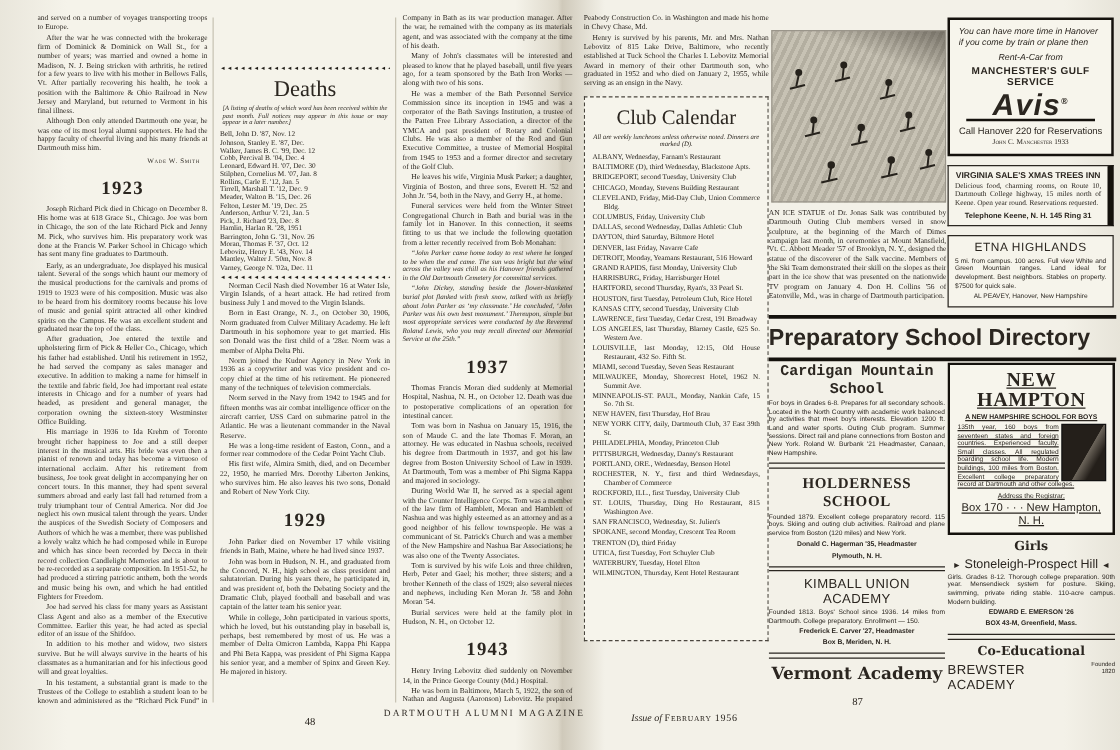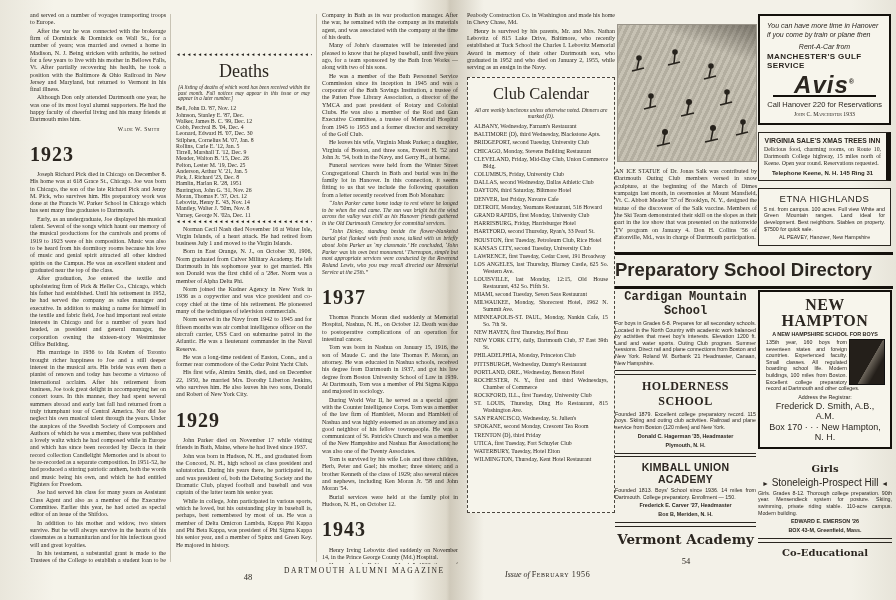--- a/index.html
+++ b/index.html
@@ -6,21 +6,21 @@
   body{width:896px;height:600px;background:#cfcabd;font-family:"Liberation Serif",serif;color:#2b2620;}
   .spread{position:relative;width:896px;height:600px;overflow:hidden;
     background:linear-gradient(90deg,#e9e6db 0%,#f5f3ea 6%,#f5f3ea 46%,#ddd8ca 49.8%,#cfc9ba 50.2%,#f3f1e8 54%,#f3f1e8 95%,#e7e4d9 100%);}
   .colrule{position:absolute;top:14px;height:548px;width:1px;background:#c8c3b4;}
   
   .lp-cols{position:absolute;left:30px;top:12px;width:428px;display:flex;gap:10px;}
   .col{width:136px;height:552px;overflow:hidden;font-size:6px;line-height:1.22;text-align:justify;}
   .col p{margin:0 0 1px 0;text-indent:7px;}
   .paras.cont > p:first-child{text-indent:0;}
   .sig{text-align:right;font-size:5.6px;font-variant:small-caps;letter-spacing:.5px;margin:2px 6px 0 0;}
-  .year{font-size:20px;font-weight:600;letter-spacing:1px;margin:9px 0 5px;text-indent:0;}
+  .year{text-align:center;font-size:15px;font-weight:600;letter-spacing:1px;margin:9px 0 5px;text-indent:0;}
   .ornament{font-size:4.6px;letter-spacing:.8px;white-space:nowrap;overflow:hidden;text-align:center;color:#1d1a15;margin:1px 0;}
   .deaths-title{text-align:center;font-size:18px;font-weight:500;margin:3px 0 2px;}
   .deaths-note{font-size:5.2px;font-style:italic;line-height:1.15;margin:0 2px 3px;}
   .deaths-list div{font-size:5.8px;line-height:1.08;}
   .quote p{font-style:italic;font-size:5.6px;}
   
   .col4{position:absolute;left:467px;top:12px;width:148px;height:560px;overflow:hidden;font-size:6px;line-height:1.22;text-align:justify;}
   .col4 p{margin:0 0 1px;text-indent:7px;}
   .club-box{border:1px dashed #4a463e;margin-top:5px;padding:5px 6px;height:424px;overflow:hidden;background:#f6f4eb;}
   .club-title{text-align:center;font-size:16.5px;font-weight:400;margin:1px 0 3px;}
@@ -34,52 +34,52 @@
   .dir-banner{position:absolute;left:615px;top:252px;width:278px;border-top:3px solid #14110c;border-bottom:3px solid #14110c;
     text-align:left;font-family:"Liberation Sans",sans-serif;font-weight:bold;font-size:18.5px;padding:4px 0 5px;}
   .mid-dir{position:absolute;left:615px;top:290px;width:141px;height:258px;overflow:hidden;}
   .right-dir{position:absolute;left:758px;top:290px;width:134px;height:268px;overflow:hidden;}
   .ad-box{border:1px solid #2a2620;background:#f6f4eb;padding:4px 5px;margin-bottom:21px;}
   .ad-body{font-family:"Liberation Sans",sans-serif;font-size:5.3px;line-height:1.25;text-align:justify;margin-top:2px;}
   .ad-center{text-align:center;}
   .rule-double{border-top:1px solid #2a2620;border-bottom:1px solid #2a2620;height:2.5px;margin:4px 0;}
   .cardigan-h{font-family:Liberation Mono, monospace;font-weight:bold;font-size:12px;text-align:center;}
   .holderness-h{font-size:12px;font-weight:bold;letter-spacing:.5px;text-align:center;font-family:"Liberation Serif",serif;}
-  .kimball-h{font-family:"Liberation Sans",sans-serif;font-size:10.5px;letter-spacing:.3px;text-align:center;font-weight:bold;}
+  .kimball-h{font-family:"Liberation Sans",sans-serif;font-size:10.5px;letter-spacing:.3px;text-align:center;}
   .vermont-h{font-family:"DejaVu Serif",serif;font-size:13.5px;font-weight:bold;text-align:center;}
   .head-lines{font-size:5.4px;text-align:center;font-weight:bold;font-family:"Liberation Sans",sans-serif;margin-top:2px;line-height:1.3;}
   .avis-box{border:2px solid #14110c;background:#f7f5ec;padding:6px 7px;margin-bottom:7px;}
   .avis-lead{font-style:italic;font-size:7px;line-height:1.25;font-family:"Liberation Sans",sans-serif;}
   .avis-rent{font-style:italic;font-size:7px;text-align:center;margin:3px 0 2px;font-family:"Liberation Sans",sans-serif;}
-  .avis-gulf{font-family:"Liberation Sans",sans-serif;font-weight:bold;font-size:8px;letter-spacing:.4px;}
+  .avis-gulf{font-family:"Liberation Sans",sans-serif;font-weight:bold;font-size:8px;text-align:center;letter-spacing:.4px;}
   .avis-logo{text-align:center;font-family:"Liberation Sans",sans-serif;font-style:italic;font-weight:bold;font-size:24px;letter-spacing:1px;line-height:1;margin:3px 0 1px;}
   .avis-logo .reg{font-size:7px;vertical-align:super;}
   .avis-line{height:2.5px;background:#14110c;margin:-3px 6px 3px;}
-  .avis-call{font-family:"Liberation Sans",sans-serif;font-size:7.5px;text-align:right;}
+  .avis-call{font-family:"Liberation Sans",sans-serif;font-size:7.5px;text-align:center;}
   .avis-name{font-variant:small-caps;font-size:5.8px;text-align:center;margin-top:2px;}
   .xmas-box{border:1px solid #2a2620;border-right:5px solid #14110c;background:#f6f4eb;padding:4px 5px;margin-bottom:7px;}
   .xmas-h{font-family:"Liberation Sans",sans-serif;font-weight:bold;font-size:6.8px;text-align:center;}
   .xmas-body{font-size:5.8px;line-height:1.25;text-align:justify;margin-top:2px;}
   .xmas-tel{font-family:"Liberation Sans",sans-serif;font-weight:bold;font-size:6px;text-align:center;margin-top:2px;}
   .etna-h{font-family:"Liberation Sans",sans-serif;font-size:9.5px;text-align:center;letter-spacing:.5px;}
-  .nh-box{border:2px solid #14110c;background:#f7f5ec;padding:5px 6px;margin-bottom:14px;position:relative;}
+  .nh-box{border:2px solid #14110c;background:#f7f5ec;padding:5px 6px;margin-bottom:4px;position:relative;text-decoration:underline;}
   .nh-h{font-family:"Liberation Serif",serif;font-weight:bold;font-size:16px;letter-spacing:.5px;text-align:center;line-height:1;}
   .nh-sub{font-family:"Liberation Sans",sans-serif;font-weight:bold;font-size:5.4px;text-align:center;margin:2px 0;}
   .nh-photo{float:right;width:34px;height:44px;background:linear-gradient(120deg,#241f1a 55%,#6b645a 56%,#241f1a 75%);margin:1px 0 1px 3px;box-shadow:0 0 0 1px #111;}
   .nh-reg{font-size:5.4px;text-align:center;font-family:"Liberation Sans",sans-serif;margin-top:2px;}
   .nh-name{font-family:"Liberation Sans",sans-serif;font-size:9px;text-align:center;margin-top:1px;}
   .girls-h,.coed-h{text-align:center;font-family:"DejaVu Serif",serif;font-weight:bold;font-size:10px;margin:3px 0;}
   .ston-h{font-family:"Liberation Sans",sans-serif;font-size:10px;text-align:center;}
   .ston-h .arr{font-size:7px;}
   .brew-head{display:flex;justify-content:space-between;align-items:flex-start;}
   .brew-h{font-family:"Liberation Sans",sans-serif;font-size:10.5px;letter-spacing:.3px;}
   .brew-f{font-size:4.8px;text-align:right;line-height:1.1;font-family:"Liberation Sans",sans-serif;}
   
   .pgnum{position:absolute;font-size:8.5px;}
-  .footer-mag{position:absolute;left:284px;top:566px;width:175px;font-size:7.5px;letter-spacing:1.6px;}
+  .footer-mag{position:absolute;left:300px;top:566px;width:175px;text-align:center;font-size:7.5px;letter-spacing:1.6px;}
   .footer-issue{position:absolute;left:505px;top:570px;font-size:8px;}
   .footer-issue .it{font-style:italic;}
   .footer-issue .sc{font-variant:small-caps;letter-spacing:.6px;}
 </style>
 </head>
 <body>
 
 <div class="spread">
 
   <div class="colrule" style="left:170px"></div>
@@ -310,21 +310,20 @@
     </div>
   </div>
 
   <div class="right-dir">
     <div class="nh-box">
       <div class="nh-h">NEW HAMPTON</div>
       <div class="nh-sub">A NEW HAMPSHIRE SCHOOL FOR BOYS</div>
       <div class="nh-photo"></div>
       <div class="ad-body">135th year, 160 boys from seventeen states and foreign countries. Experienced faculty. Small classes. All regulated boarding school life. Modern buildings, 100 miles from Boston. Excellent college preparatory record at Dartmouth and other colleges.</div>
       <div class="nh-reg">Address the Registrar:</div>
-      <div class="nh-name">Frederick D. Smith, A.B., A.M.</div>
       <div class="nh-name">Box 170 · · · New Hampton, N. H.</div>
     </div>
     <div class="girls-h">Girls</div>
     <div>
       <div class="ston-h"><span class="arr">►</span> <span>Stoneleigh-Prospect Hill</span> <span class="arr">◄</span></div>
       <div class="ad-body">Girls. Grades 8-12. Thorough college preparation. 90th year. Mensendieck system for posture. Skiing, swimming, private riding stable. 110-acre campus. Modern building.</div>
       <div class="head-lines">EDWARD E. EMERSON '26</div>
       <div class="head-lines">BOX 43-M, Greenfield, Mass.</div>
     </div>
     <div class="rule-double"></div>
@@ -334,15 +333,15 @@
         <div class="brew-h">BREWSTER ACADEMY</div>
         <div class="brew-f">Founded 1820</div>
       </div>
 
     </div>
   </div>
 
   <div class="pgnum" style="left:228px;top:572px;width:40px;text-align:center;">48</div>
   <div class="footer-mag">DARTMOUTH ALUMNI MAGAZINE</div>
   <div class="footer-issue"><span class="it">Issue of</span> <span class="sc">February 1956</span></div>
-  <div class="pgnum" style="left:666px;top:556px;width:40px;text-align:center;">54</div>
+  <div class="pgnum" style="left:666px;top:556px;width:40px;text-align:center;">87</div>
 
 </div>
 
 </body></html>

